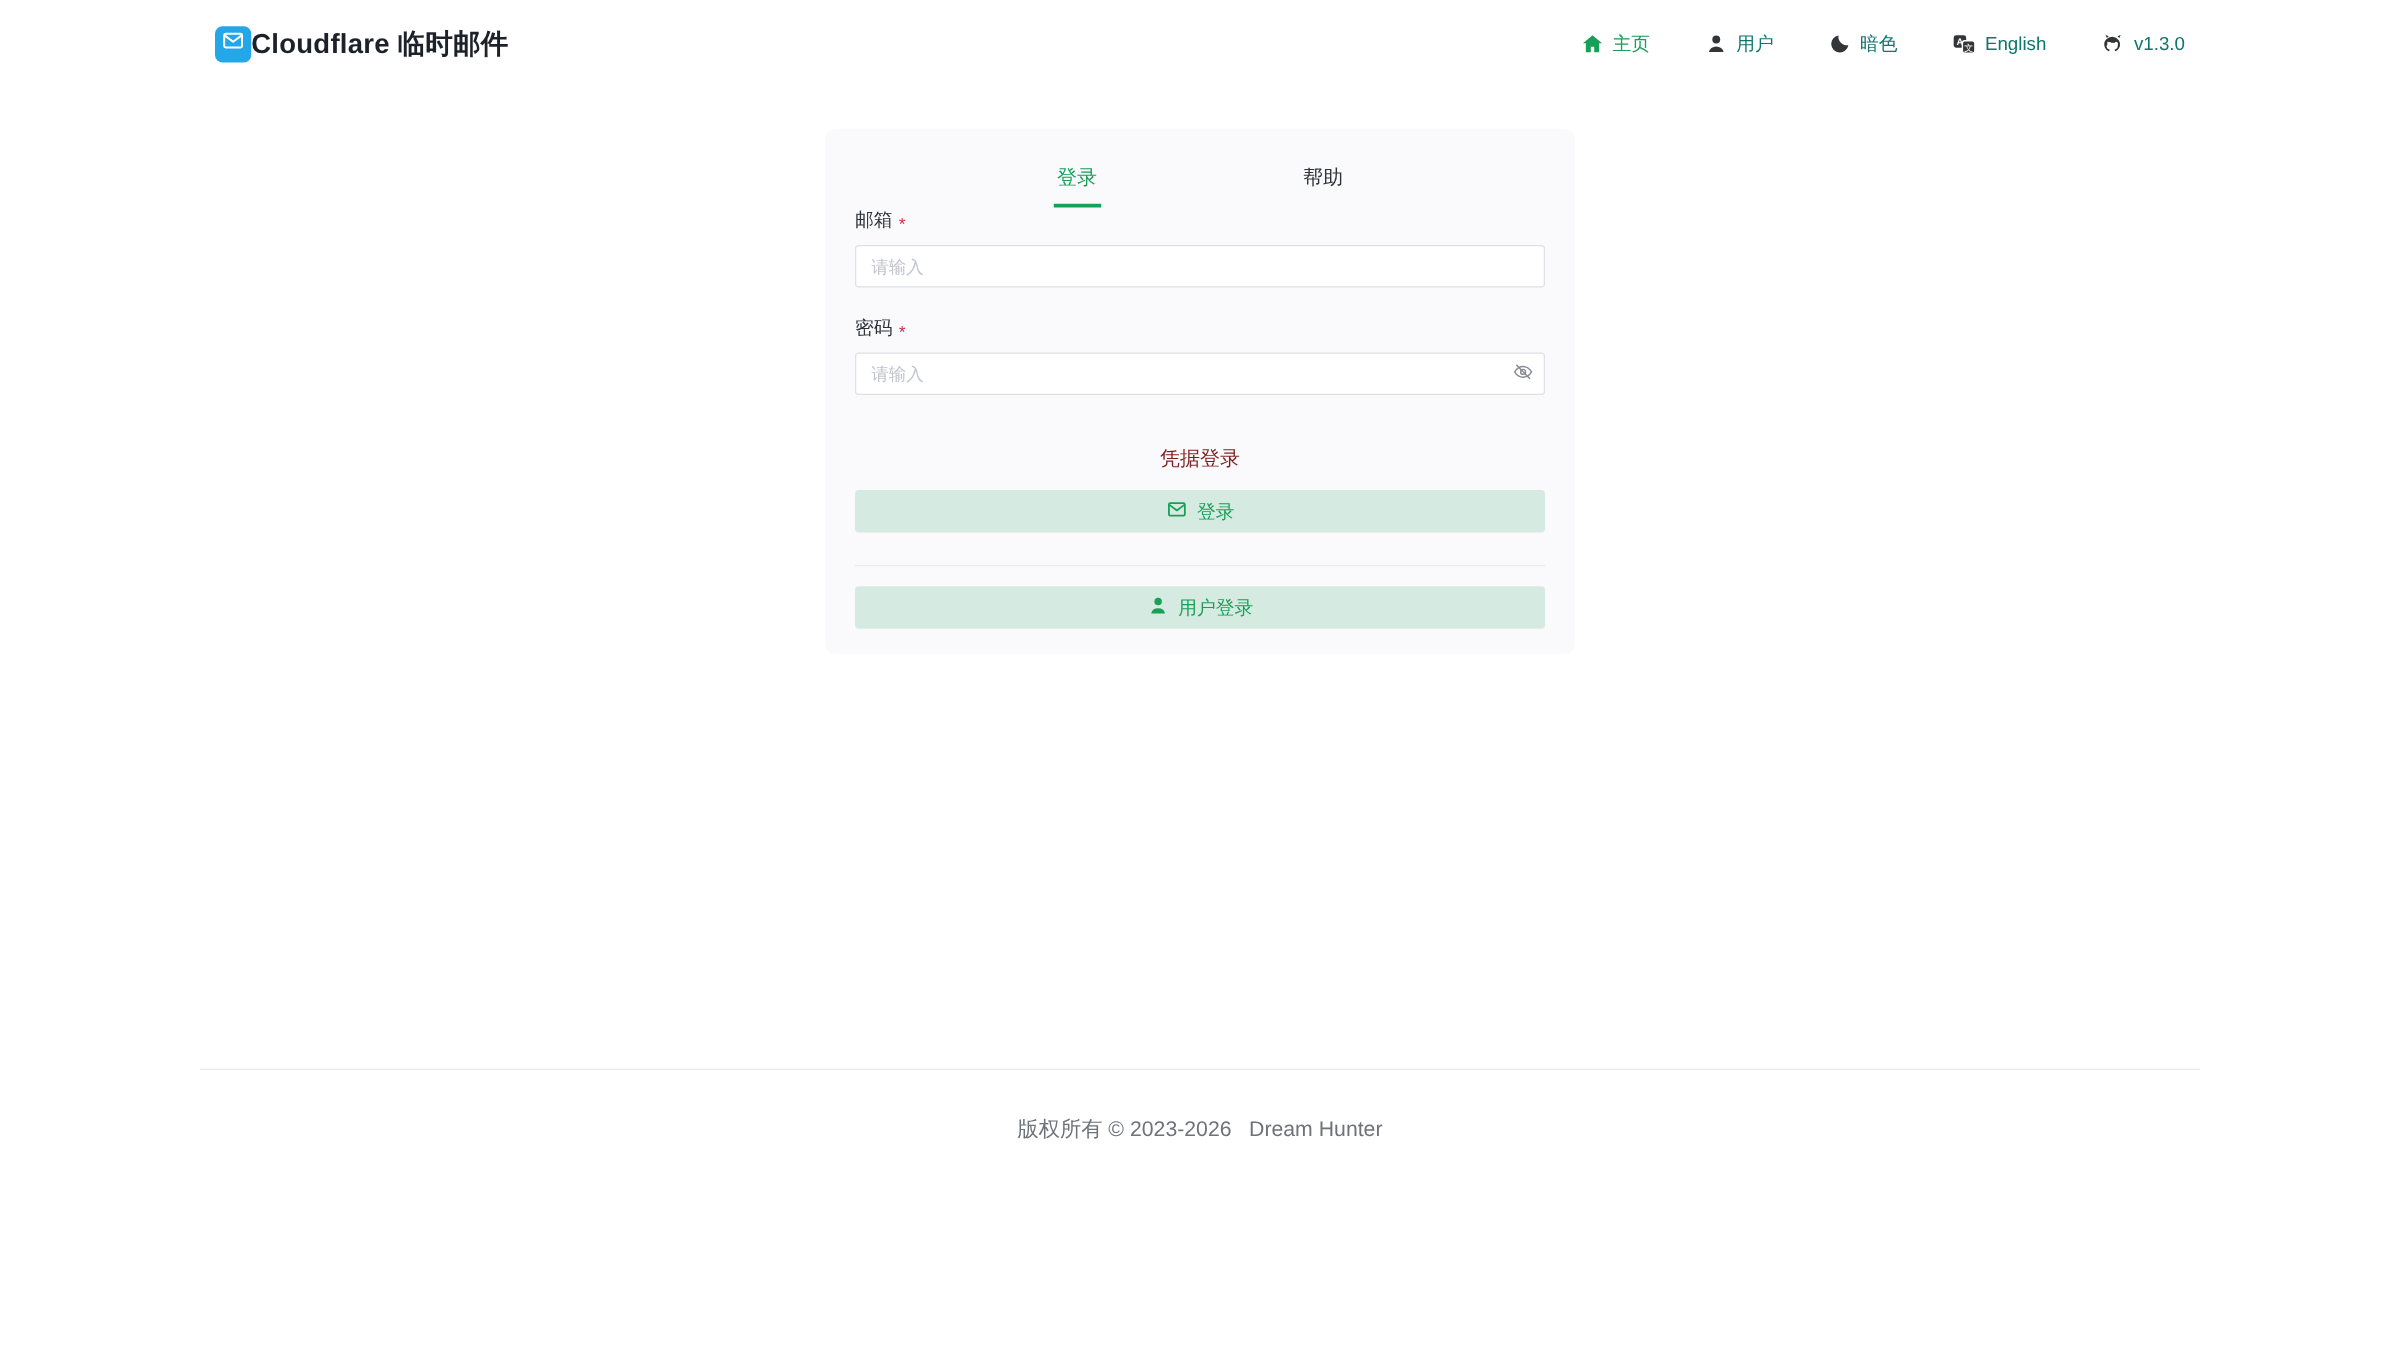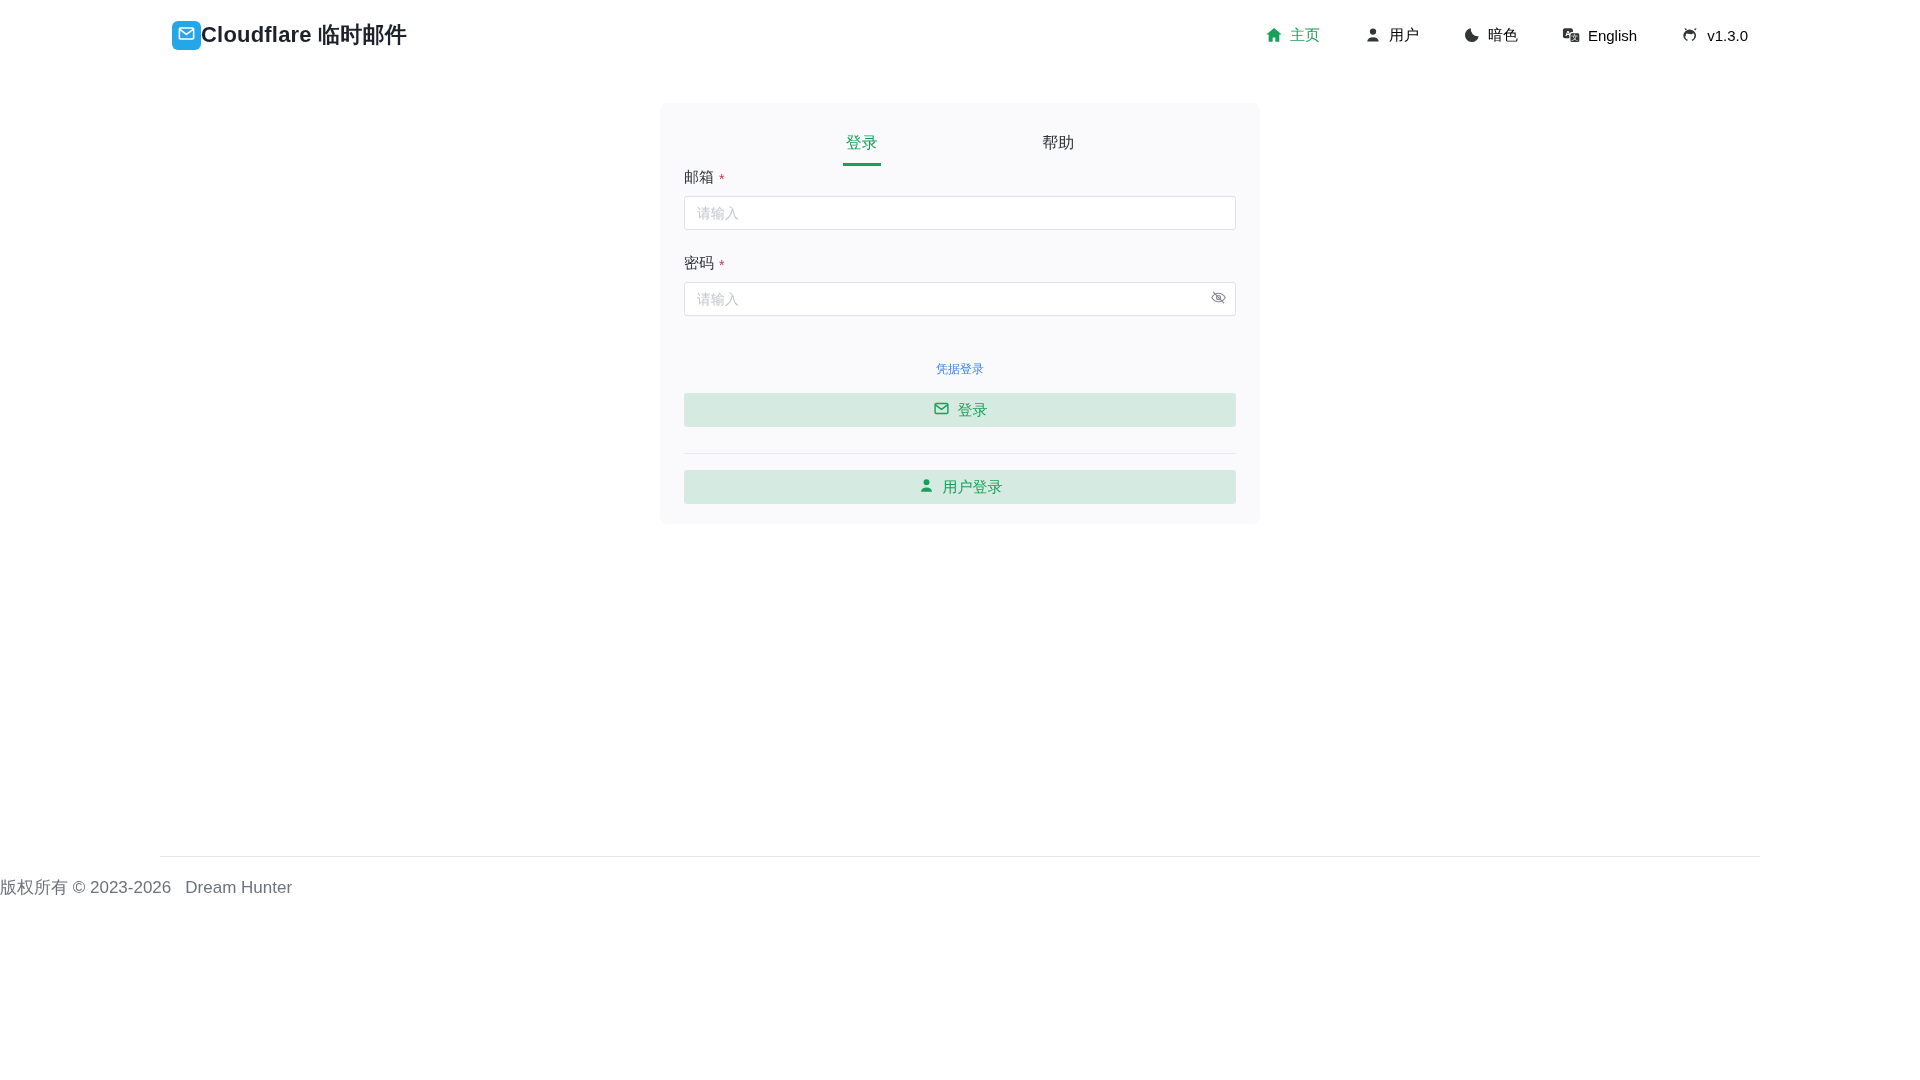--- a/index.html
+++ b/index.html
@@ -9,21 +9,21 @@
   
   .header { height:70px; }
   .header-inner { width:1600px; height:70px; margin:0 auto; padding:0 12px;
     display:flex; align-items:center; justify-content:space-between; }
   .brand { display:flex; align-items:center; }
   .logo { width:29px; height:29px; border-radius:6px; background:#23a7e8;
     display:flex; align-items:center; justify-content:center; flex:none; }
   .app-title { font-size:22px; font-weight:bold; color:#1d2129; letter-spacing:.2px; }
   .nav { display:flex; align-items:flex-start; gap:44px; }
   .nav-item { display:flex; align-items:center; gap:7px; font-size:15px;
-    color:#000000; cursor:pointer; white-space:nowrap; }
+    color:#0f766e; cursor:pointer; white-space:nowrap; }
   .nav-item.active { color:#18a058; }
   .nav-item svg { display:block; }
 
   
   .main-card { width:600px; margin:33px auto 0; background:#fafafc;
     border-radius:8px; padding:26px 24px 20px; }
   .tabs { display:flex; justify-content:space-evenly; }
   .tab { font-size:16px; color:#2e3338; padding:4px 3px 10px;
     border-bottom:3px solid transparent; cursor:pointer; line-height:20px; }
   .tab.active { color:#18a058; border-bottom-color:#18a058; }
@@ -35,32 +35,32 @@
   .form-item-email { margin-bottom:24px; }
   .input-wrap { position:relative; }
   .text-input { width:100%; height:34px; border:1px solid #e0e0e6; border-radius:3px;
     background:#fff; padding:0 46px 0 12px; font-size:14px; color:#333639;
     outline:none; font-family:inherit; }
   .text-input::placeholder { color:#c2c5cc; }
   .eye-btn { position:absolute; right:9px; top:50%; transform:translateY(-50%);
     background:none; border:none; cursor:pointer; display:flex; padding:0; }
 
   .link-row { text-align:center; margin-top:44px; line-height:16px; }
-  .cred-link { color:#3b82f6; font-size:12px; text-decoration:none; cursor:pointer; }
+  .cred-link { color:#7f1d1d; font-size:16px; text-decoration:none; cursor:pointer; }
 
   .big-btn { margin-top:16px; width:100%; height:34px; border:none; border-radius:3px;
     background:rgba(24,160,88,0.16); color:#18a058; font-size:15px; cursor:pointer;
     display:flex; align-items:center; justify-content:center; gap:8px;
     font-family:inherit; }
   .divider { border:none; border-top:1px solid #ebebef; margin:26px 0 9px; }
 
   
   .footer-rule { width:1600px; margin:332px auto 0; border:none;
     border-top:1px solid #e8e8ee; }
-  .footer-text { text-align:left; margin-top:19px; font-size:17px; color:#6e737a; }
+  .footer-text { text-align:center; margin-top:36px; font-size:17px; color:#6e737a; }
   .footer-author { color:#6e737a; text-decoration:none; margin-left:14px; }
 </style>
 </head>
 <body>
 
 <div class="header">
   <div class="header-inner">
     <div class="brand">
       <div class="logo">
         <span>

